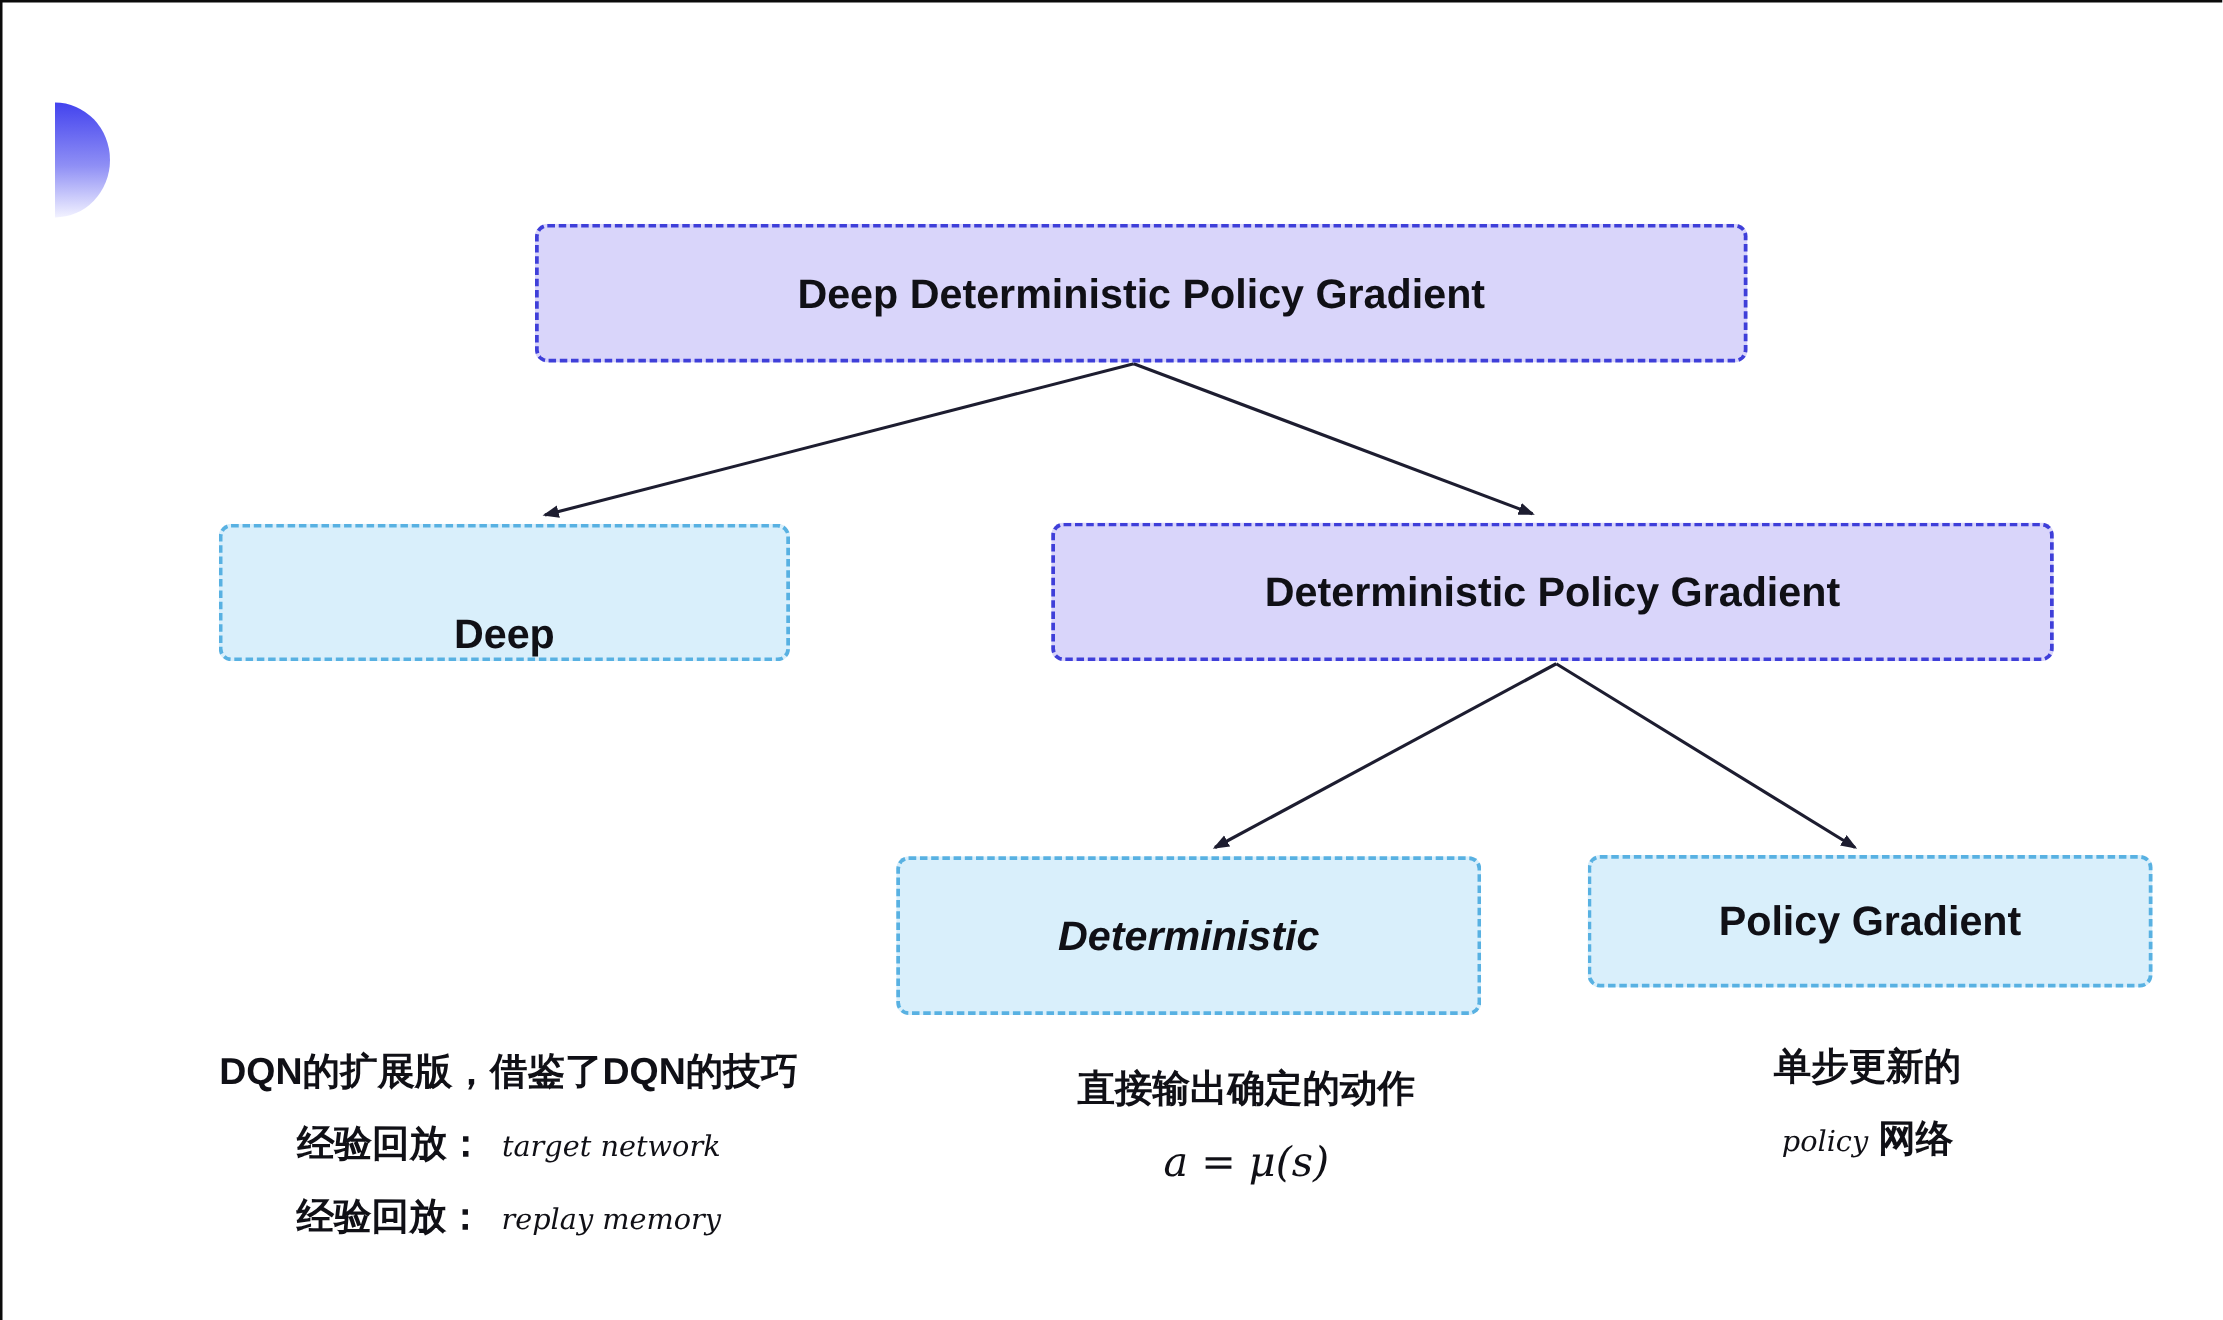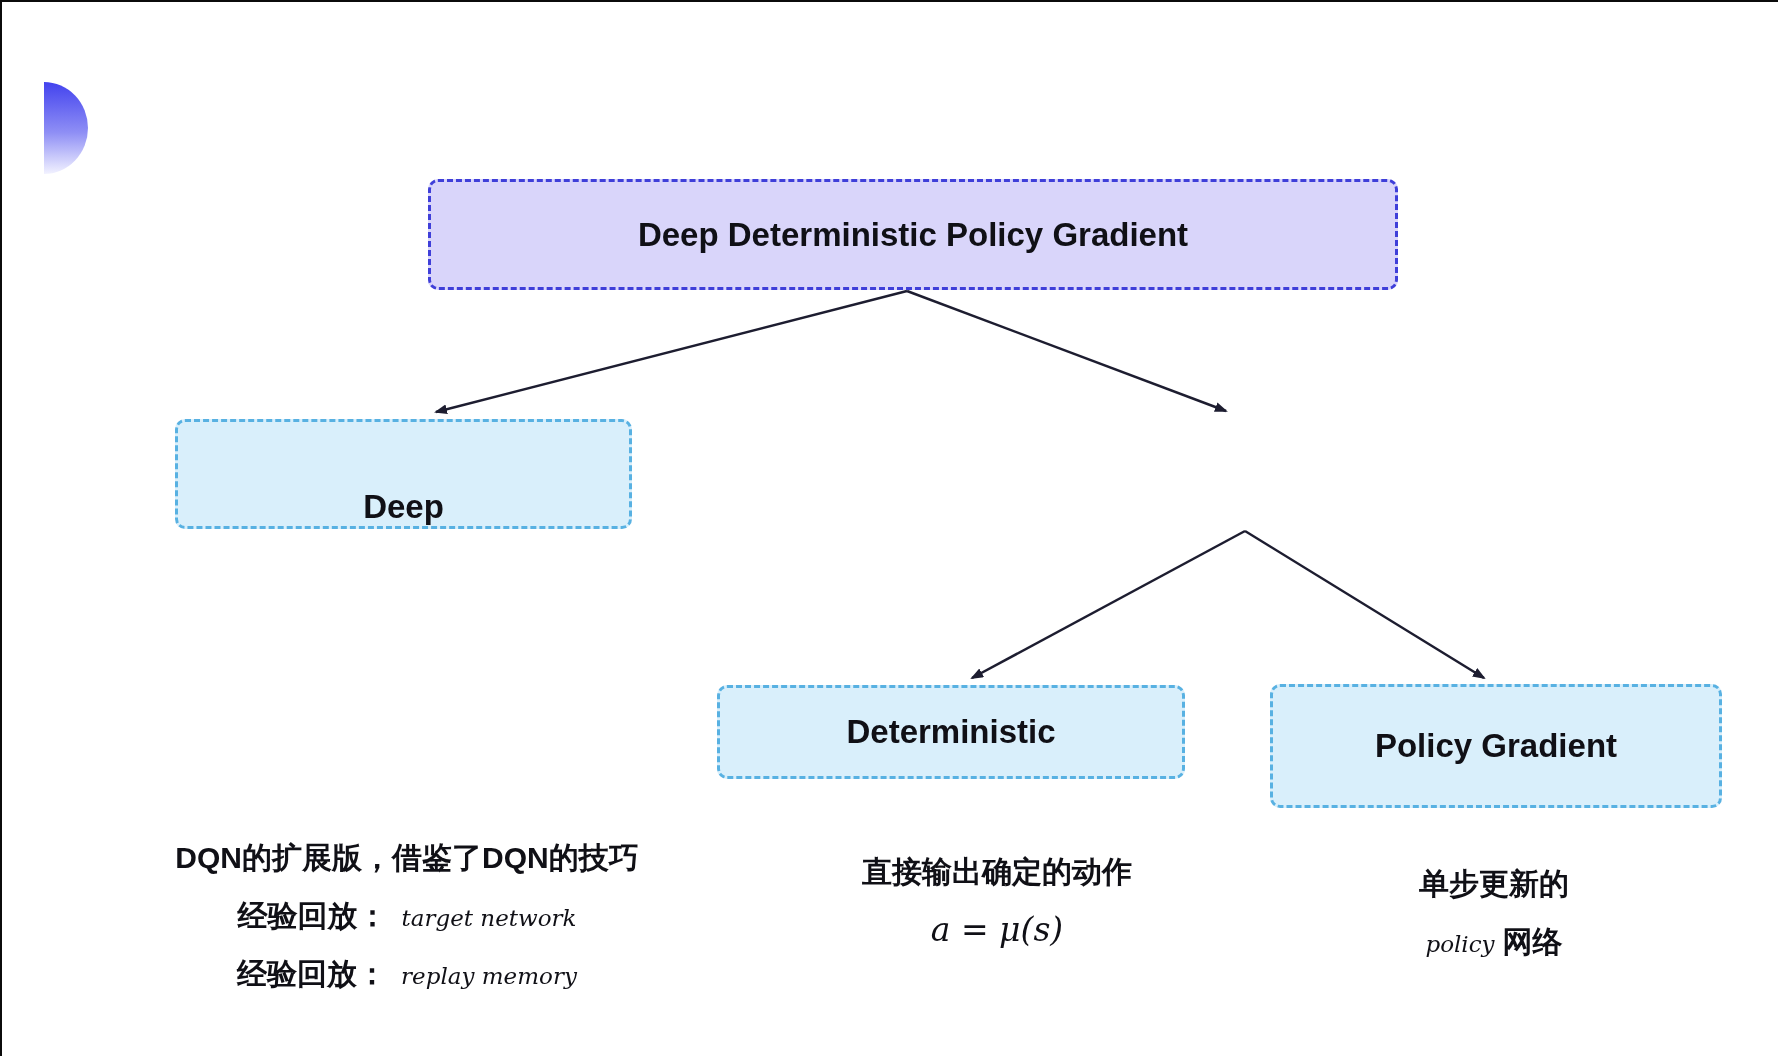--- a/index.html
+++ b/index.html
@@ -33,33 +33,33 @@
     position:absolute; display:flex; align-items:center; justify-content:center;
     border-radius:10px; border:3px dashed;
     font-size:33px; font-weight:600; color:var(--node-text);
     text-align:center; white-space:nowrap;
   }
   .node.purple{ background:var(--purple-fill); border-color:var(--purple-border); }
   .node.cyan{ background:var(--cyan-fill); border-color:var(--cyan-border); }
   #node-root{ left:426px; top:177px; width:970px; height:111px; }
   #node-deep{ left:173px; top:417px; width:457px; height:110px;align-items:flex-end; }
   #node-dpg { left:839px; top:416px; width:802px; height:111px; }
-  #node-det { left:715px; top:683px; width:468px; height:94px; }
-  #node-pg  { left:1268px; top:682px; width:452px; height:124px; }
+  #node-det { left:715px; top:683px; width:468px; height:127px;font-style:italic; }
+  #node-pg  { left:1268px; top:682px; width:452px; height:106px; }
   
   #connectors{ position:absolute; left:0; top:0; width:1778px; height:1056px; pointer-events:none; }
   #connectors line{ stroke:var(--arrow); stroke-width:2.5px; }
   #connectors .ah{ fill:var(--arrow); }
   
   .ann{ position:absolute; text-align:center; color:var(--annotation-text);
         font-size:30px; font-weight:600; line-height:44px; white-space:nowrap; }
   .ann .row{ height:58px; display:block; }
   #ann-deep{ left:105px; top:834px; width:600px; }
   #ann-det { left:795px; top:848px; width:400px; }
-  #ann-pg  { left:1292px; top:860px; width:400px; }
+  #ann-pg  { left:1292px; top:830px; width:400px; }
   .math, .it{
     font-family:"DejaVu Serif","Liberation Serif",serif;
     font-style:italic; font-weight:500;
   }
   .math{ font-size:33px; }
   .ann .it{ margin-left:14px; font-size:23px; }
   #ann-pg .it{ margin-left:0; margin-right:8px; }
 </style>
 </head>
 <body>
@@ -79,20 +79,23 @@
     <line x1="1243" y1="529" x2="970" y2="676" marker-end="url(#ah)"></line>
     <line x1="1243" y1="529" x2="1482" y2="676" marker-end="url(#ah)"></line>
   </svg>
 
   <div id="node-root" class="node purple">
     <span>Deep Deterministic Policy Gradient</span>
   </div>
   <div id="node-deep" class="node cyan">
     <span>Deep</span>
   </div>
+  <div id="node-dpg" class="node purple">
+    <span>Deterministic Policy Gradient</span>
+  </div>
   <div id="node-det" class="node cyan">
     <span>Deterministic</span>
   </div>
   <div id="node-pg" class="node cyan">
     <span>Policy Gradient</span>
   </div>
 
   <div id="ann-deep" class="ann">
     <span class="row">DQN的扩展版，借鉴了DQN的技巧</span>
     <span class="row"><span>经验回放：</span><span class="it">target network</span></span>

